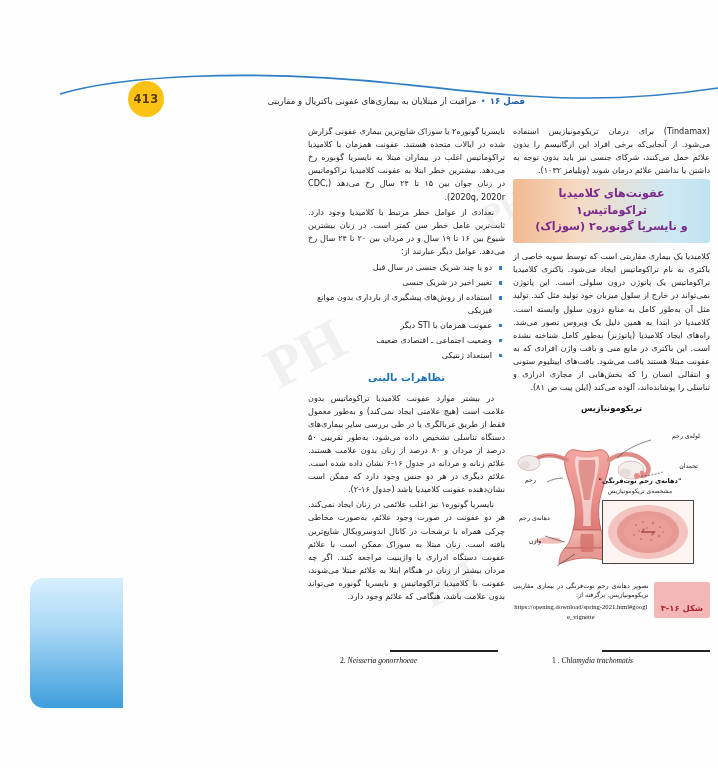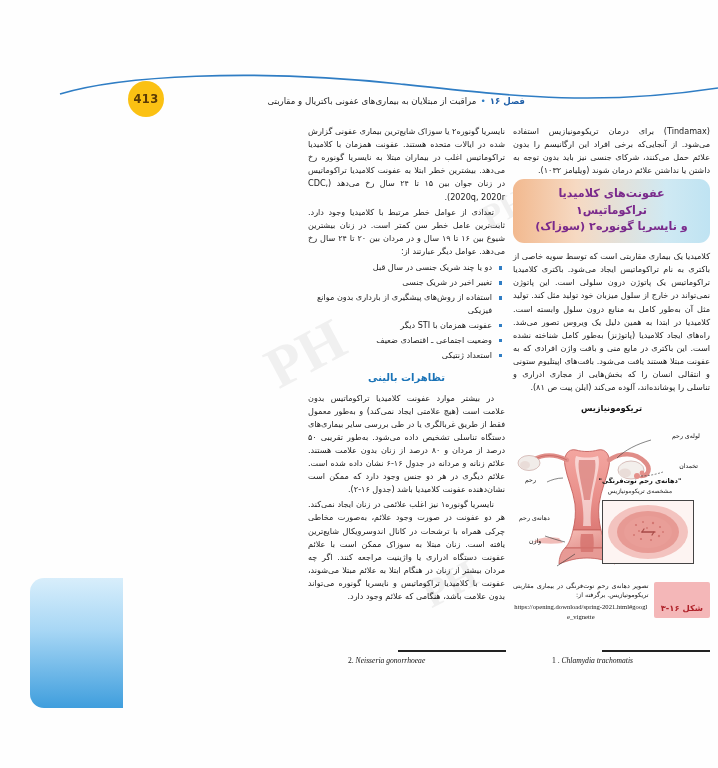--- a/index.html
+++ b/index.html
@@ -97,21 +97,21 @@
   .col p {
     margin: 0 0 2px 0;
     text-indent: 11px;
   }
   .col p.no-indent { text-indent: 0; }
 
   
   .section-banner {
     margin: 0 0 7px 0;
     padding: 7px 10px 8px 10px;
-    border-radius: 11px;
+    border-radius: 3px;
     background: linear-gradient(to left, #bfe3f2 0%, #cfe9f3 22%, #f6d9c2 68%, #f2b98f 100%);
     text-align: center;
     color: #7a2a8c;
     font-weight: bold;
     font-size: 11.2px;
     line-height: 1.45;
   }
   .section-banner .ln { display: block; }
 
   
@@ -252,21 +252,21 @@
     top: 650px;
     left: 0;
     width: 718px;
     height: 40px;
   }
   .fn {
     position: absolute;
     top: 0;
     width: 158px;
   }
-  .fn-right { right: 212px; }
+  .fn-right { right: 220px; }
   .fn-left  { right: 8px;  }
   .fn .rule {
     width: 108px;
     height: 1.6px;
     background: #222;
     margin: 0 0 4px auto;
   }
   .fn .txt {
     direction: ltr;
     text-align: left;

